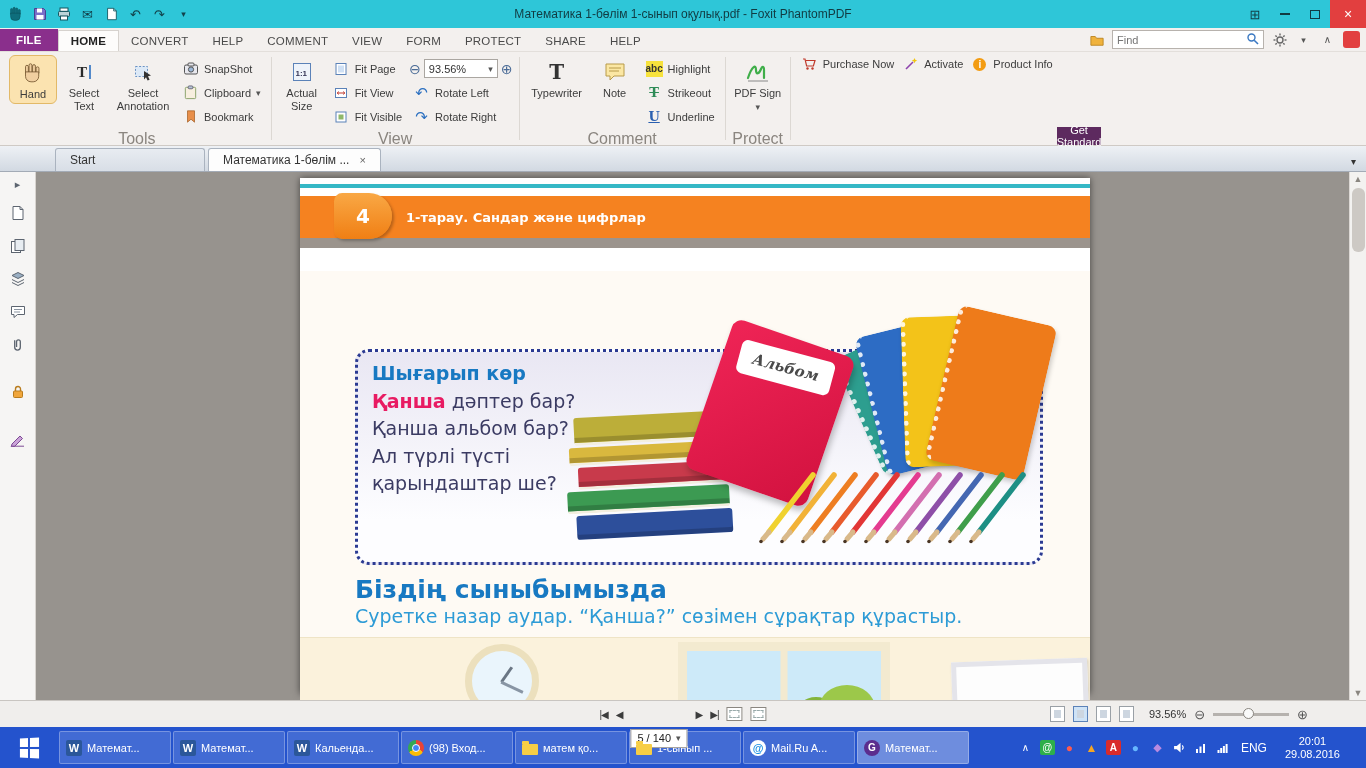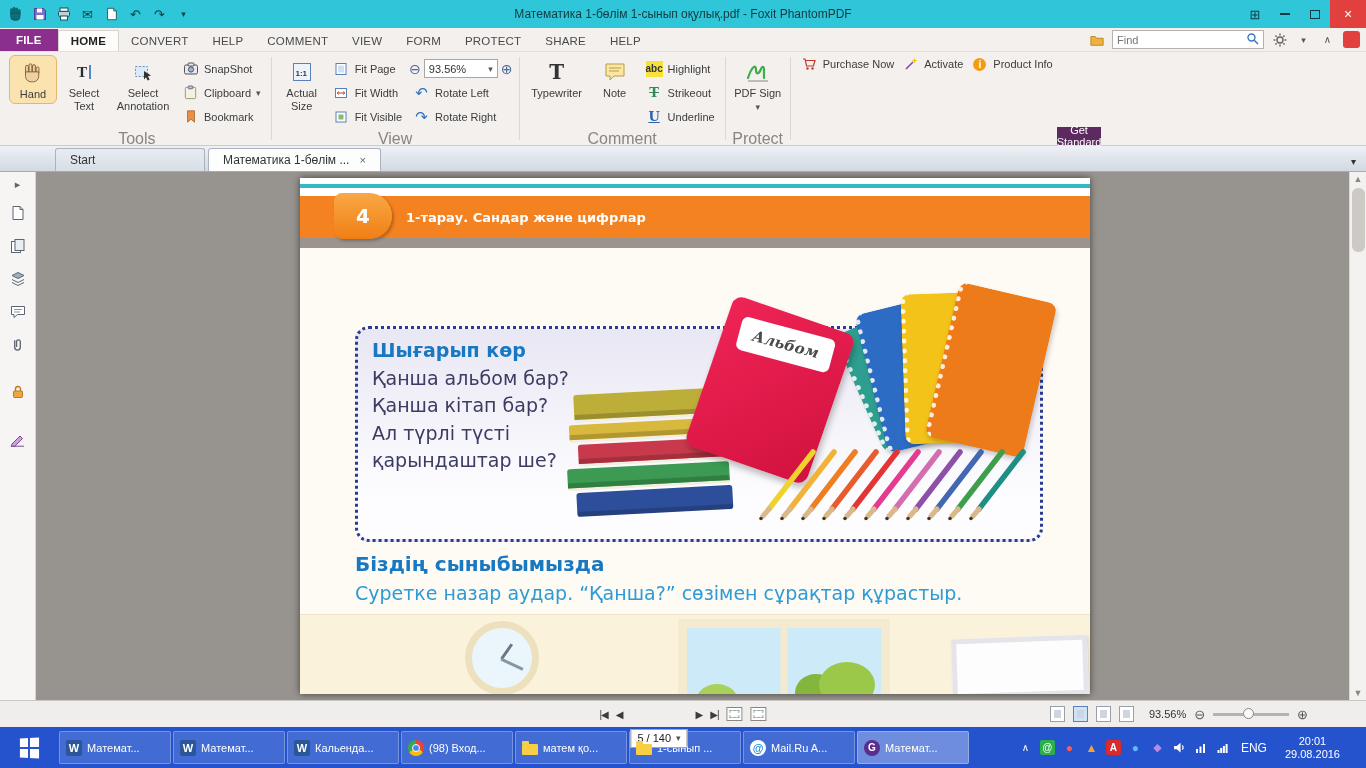--- a/index.html
+++ b/index.html
@@ -74,21 +74,21 @@
 
   
   .pdfpage{position:absolute;left:264px;top:6px;width:790px;height:516px;background:#fff;box-shadow:0 0 7px rgba(0,0,0,.55);}
   .pt1{height:6px;background:#fff;}
   .pteal{height:4px;background:#35b8c6;}
   .pt2{height:8px;background:#fff;}
   .chapter-band{position:relative;height:42px;background:#f58220;}
   .chapter-num{position:absolute;left:34px;top:-3px;width:58px;height:46px;background:linear-gradient(#f9a845,#f07f14);border-radius:10px 28px 28px 10px;display:flex;align-items:center;justify-content:center;color:#fff;font-weight:bold;font-size:20px;box-shadow:2px 2px 3px rgba(0,0,0,.25);font-family:"DejaVu Sans",sans-serif;}
   .chapter-title{position:absolute;left:106px;top:50%;transform:translateY(-50%);color:#fff;font-weight:bold;font-size:13px;font-family:"DejaVu Sans",sans-serif;}
   .band-shadow{height:10px;background:#9b948d;}
-  .page-content{position:relative;height:446px;background:#fefaf4;font-family:"DejaVu Sans",sans-serif;overflow:hidden;}
+  .page-content{position:relative;height:446px;background:#fefaf4;font-family:"DejaVu Sans",sans-serif;overflow:hidden;margin-top:23px;}
 
   .taskbox{position:absolute;left:55px;top:78px;width:688px;height:216px;border:3px dotted #2b3a92;border-radius:14px;background:linear-gradient(180deg,#e9e7f3,#fdfdff 80%);}
   .task-text{position:absolute;left:14px;top:8px;width:300px;font-size:19px;line-height:27.5px;color:#3b3b63;}
   .task-title{color:#1879c2;font-weight:bold;}
   .q-word{color:#e81b62;font-weight:bold;}
 
   .books{position:absolute;left:205px;top:62px;width:180px;height:150px;transform:rotate(-3deg);}
   .book{position:absolute;border-radius:3px;border-bottom:3px solid #f3efe0;box-shadow:inset 0 -5px rgba(0,0,0,.18);}
   .b1{top:0;left:14px;width:150px;height:28px;background:#bcae39;}
   .b2{top:30px;left:8px;width:158px;height:18px;background:#d9b83e;}
@@ -100,21 +100,21 @@
   .album-label{position:absolute;left:16px;top:14px;width:96px;height:34px;background:#fff;border-radius:6px;transform:rotate(-4deg);display:flex;align-items:center;justify-content:center;font-family:"DejaVu Serif",serif;font-style:italic;font-weight:bold;font-size:15px;color:#4a4a4a;}
 
   .nb{position:absolute;border-radius:9px;border-left:5px dotted rgba(255,255,255,.85);box-shadow:2px 3px 5px rgba(0,0,0,.2);}
   .nb-teal{left:498px;top:-14px;width:80px;height:128px;background:#2d9e8f;transform:rotate(-24deg);}
   .nb-blue{left:512px;top:-26px;width:88px;height:142px;background:#2d6cc4;transform:rotate(-14deg);}
   .nb-yellow{left:545px;top:-36px;width:92px;height:150px;background:#f3c319;transform:rotate(-2deg);}
   .nb-orange{left:583px;top:-38px;width:100px;height:158px;background:#ee7b1a;transform:rotate(13deg);}
 
   .pencils{position:absolute;left:395px;top:118px;}
 
-  .section-title{position:absolute;left:55px;top:304px;font-size:20px;font-weight:bold;color:#1879c2;}
+  .section-title{position:absolute;left:55px;top:304px;font-size:25px;font-weight:bold;color:#1879c2;}
   .section-instruction{position:absolute;left:55px;top:334px;font-size:19px;color:#2d9bd6;}
 
   .illustration{position:absolute;left:0;top:366px;right:0;bottom:0;background:#fbf2dc;border-top:1px solid #efe4c6;overflow:hidden;}
   .clock{position:absolute;left:165px;top:6px;width:74px;height:74px;border-radius:50%;border:7px solid #ece0bd;background:#eaf5fc;}
   .clock::before{content:"";position:absolute;left:28px;top:13px;width:3px;height:18px;background:#6a7684;transform-origin:bottom;transform:rotate(35deg);}
   .clock::after{content:"";position:absolute;left:28px;top:7px;width:2.5px;height:24px;background:#8895a4;transform-origin:bottom;transform:rotate(115deg);}
   .window{position:absolute;left:378px;top:4px;width:212px;height:90px;border:9px solid #f3ead0;background:#cdeaf9;}
   .window::before{content:"";position:absolute;left:50%;top:0;bottom:0;width:7px;transform:translateX(-50%);background:#f3ead0;}
   .tree{position:absolute;border-radius:50%;}
   .t1{right:6px;bottom:-8px;width:56px;height:46px;background:#9cc84a;}
@@ -361,21 +361,21 @@
             </span>
             <span>Fit Page</span>
           </button>
           <button class="rsm">
             <span class="gi">
               <svg width="14" height="14" viewBox="0 0 14 14">
                   <rect x="1.5" y="2.5" width="11" height="9" fill="#fff" stroke="#5b82b8"></rect>
                   <path d="M3.2 7 h7.6 M3.2 7l1.6-1.4M3.2 7l1.6 1.4M10.8 7l-1.6-1.4M10.8 7l-1.6 1.4" stroke="#c0392b" fill="none"></path>
                 </svg>
             </span>
-            <span>Fit Width</span>
+            <span>Fit View</span>
           </button>
           <button class="rsm">
             <span class="gi">
               <svg width="14" height="14" viewBox="0 0 14 14">
                   <rect x="2" y="2" width="10" height="10" fill="#fff" stroke="#5b82b8"></rect>
                   <rect x="4.5" y="4.5" width="5" height="5" fill="#8fb86a"></rect>
                 </svg>
             </span>
             <span>Fit Visible</span>
           </button>
@@ -557,22 +557,22 @@
         <div class="chapter-band">
           <div class="chapter-num">4</div>
           <div class="chapter-title">1-тарау. Сандар және цифрлар</div>
         </div>
         <div class="band-shadow"></div>
 
         <div class="page-content">
           <div class="taskbox">
             <div class="task-text">
               <div class="task-title">Шығарып көр</div>
+              <div class="task-line"><span class="q-word">Қанша</span><span> дәптер бар?</span></div>
               <div class="task-line">Қанша альбом бар?</div>
-              <div class="task-line">Қанша кітап бар?</div>
               <div class="task-line">Ал түрлі түсті</div>
               <div class="task-line">қарындаштар ше?</div>
             </div>
 
             <div class="books">
               <div class="book b1"></div>
               <div class="book b2"></div>
               <div class="book b3"></div>
               <div class="book b4"></div>
               <div class="book b5"></div>

